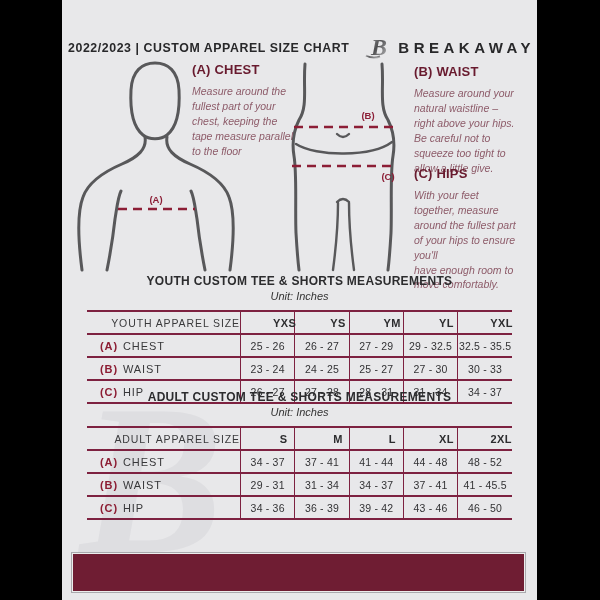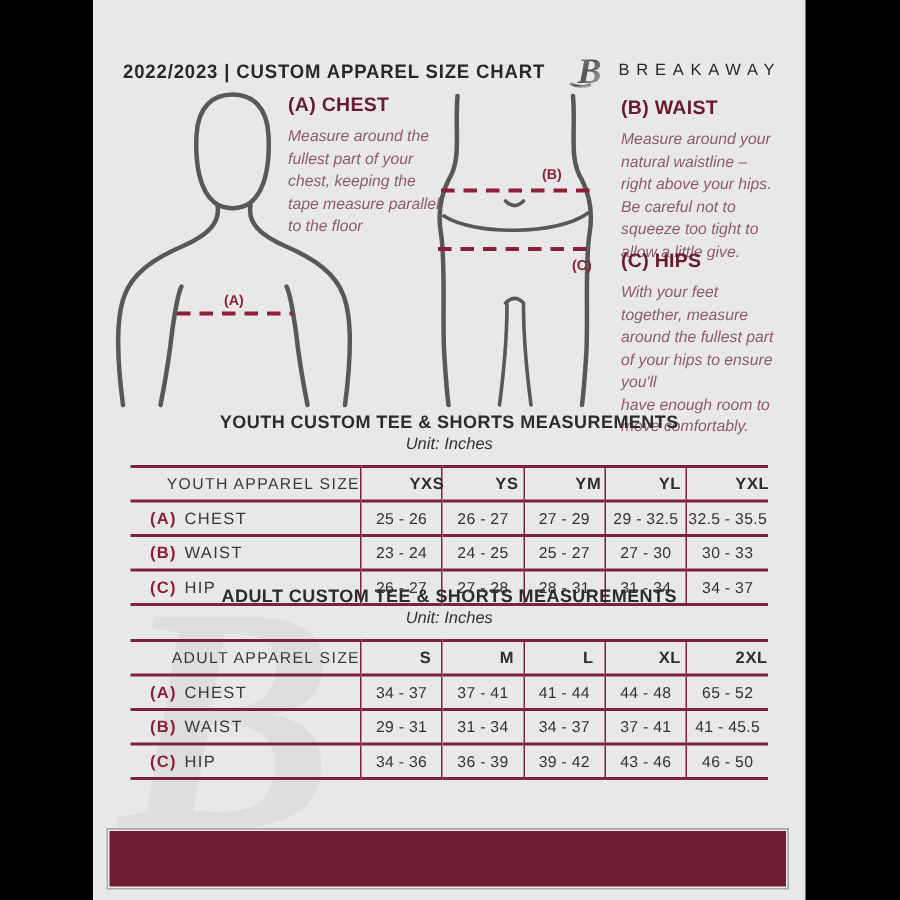--- a/index.html
+++ b/index.html
@@ -21,21 +21,21 @@
   
   .hdr{
     position:absolute;left:24px;right:20px;top:32px;height:30px;z-index:2;
     display:flex;align-items:center;justify-content:center;
   }
   .hdr-title{
     font-size:13px;font-weight:bold;color:#28282a;letter-spacing:.6px;
     transform:scaleX(.95);transform-origin:left center;white-space:nowrap;
   }
   .brand{display:flex;align-items:center;gap:6px;}
-  .brand-name{font-size:11px;font-weight:normal;letter-spacing:4.5px;color:#28282a;}
+  .brand-name{font-size:15px;font-weight:bold;letter-spacing:4.5px;color:#28282a;}
   
   .diagrams{position:absolute;left:0;top:56px;width:475px;height:216px;z-index:1;}
   .fig{position:absolute;top:0;}
   .fig-torso{left:12px;}
   .fig-lower{left:218px;}
   .guide{position:absolute;z-index:2;}
   .guide-chest{left:130px;top:6px;width:116px;}
   .guide-waist{left:352px;top:8px;width:120px;}
   .guide-hips{left:352px;top:110px;width:120px;}
   .guide h3{
@@ -228,21 +228,21 @@
           <th>2XL</th>
         </tr>
       </thead>
       <tbody>
         <tr>
           <td class="col-label"><span class="pfx">(A)</span><span>CHEST</span></td>
           <td>34 - 37</td>
           <td>37 - 41</td>
           <td>41 - 44</td>
           <td>44 - 48</td>
-          <td>65 - 52</td>
+          <td>48 - 52</td>
         </tr>
         <tr>
           <td class="col-label"><span class="pfx">(B)</span><span>WAIST</span></td>
           <td>29 - 31</td>
           <td>31 - 34</td>
           <td>34 - 37</td>
           <td>37 - 41</td>
           <td>41 - 45.5</td>
         </tr>
         <tr>

